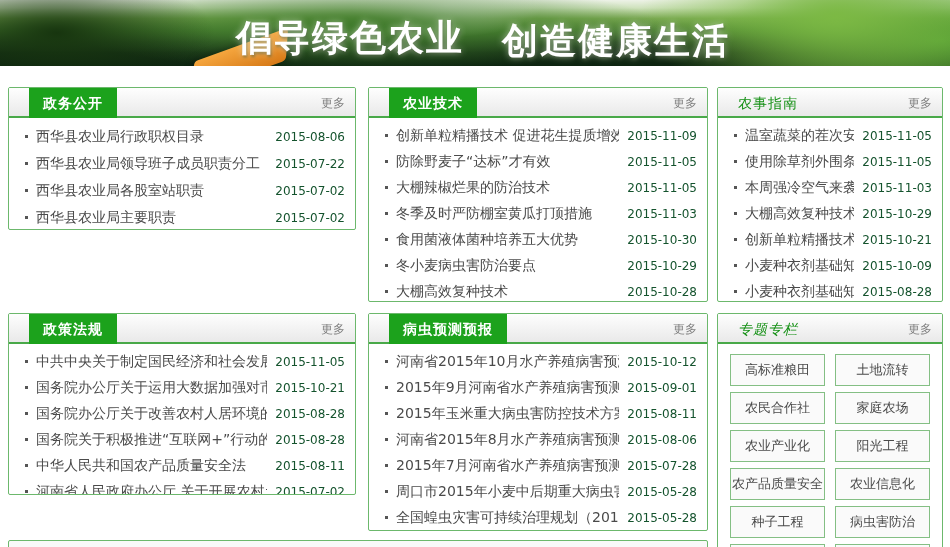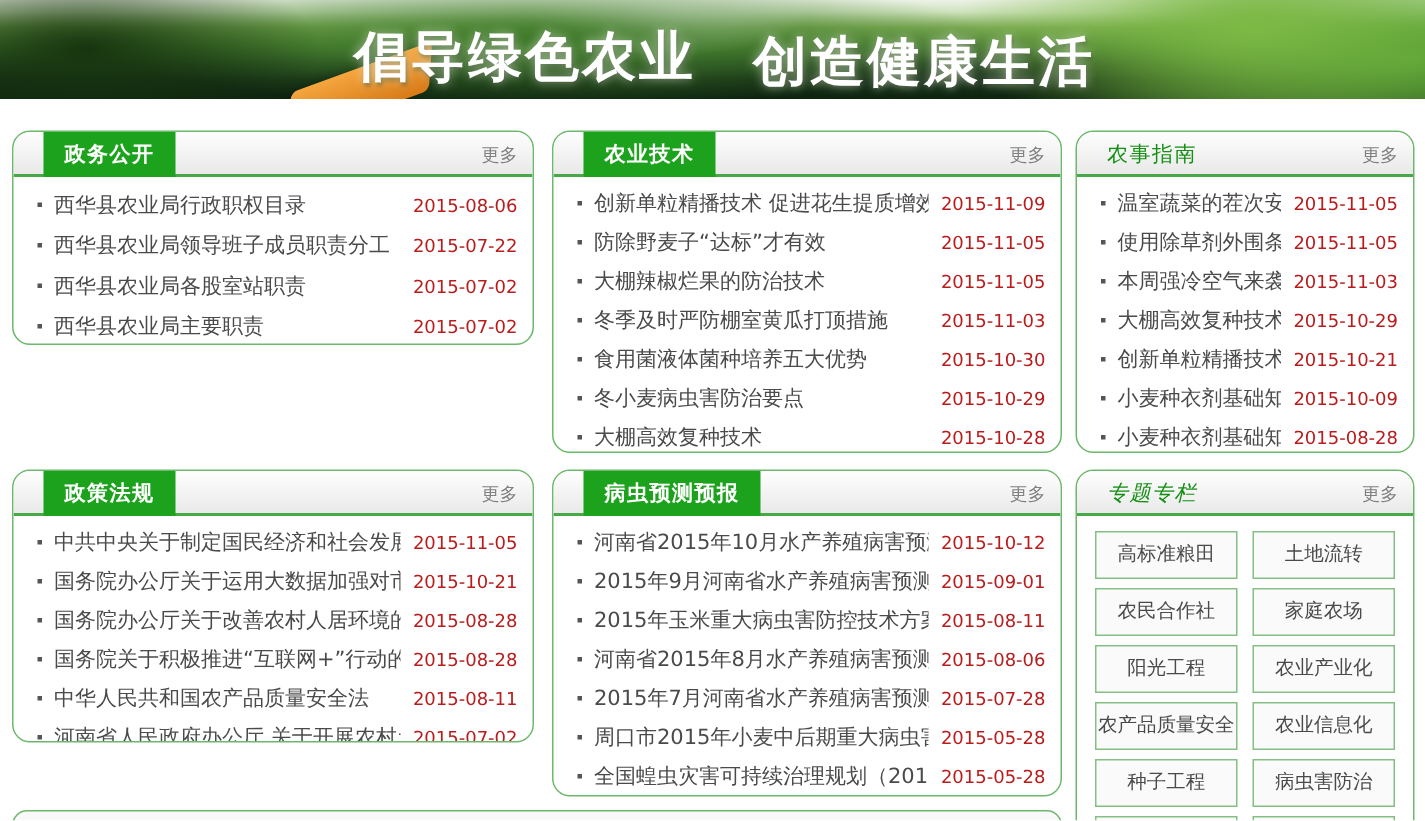--- a/index.html
+++ b/index.html
@@ -19,40 +19,40 @@
   .boat { position:absolute; left:190px; bottom:-10px; width:100px; height:30px;
     background:linear-gradient(180deg,#f5a63e,#d77a18); border-radius:4px;
     transform:rotate(-20deg) skewX(-24deg); box-shadow:0 0 8px rgba(0,0,0,0.35); }
   .slogan { position:absolute; top:14px; font-size:36px; font-weight:bold; color:#ffffff;
     letter-spacing:2px; white-space:nowrap;
     text-shadow:0 0 7px rgba(230,240,220,0.65), 1px 2px 3px rgba(40,60,30,0.55); }
   .slogan.s1 { left:236px; }
   .slogan.s2 { left:502px; top:17px; }
 
   
-  .panel { position:absolute; background:#ffffff; border:1px solid #6cb86c; border-radius:12px; overflow:hidden; }
+  .panel { position:absolute; background:#ffffff; border:1px solid #6cb86c; border-radius:2px; overflow:hidden; }
   .panel-header { position:relative; height:30px; background:linear-gradient(180deg,#fefefe,#e9e9e9);
     border-bottom:2px solid #49a949; }
   .tab { position:absolute; left:20px; top:0; height:30px; line-height:30px; padding:0 14px;
     background:#1ca21c; color:#ffffff; font-weight:bold; font-size:14px; letter-spacing:1px; }
   .plain-title { position:absolute; left:20px; top:0; height:30px; line-height:30px;
     color:#159015; font-weight:normal; font-size:14px; letter-spacing:1px; }
   .plain-title.italic { font-style:italic; }
   .more { position:absolute; right:10px; top:0; height:30px; line-height:30px;
     font-size:12px; color:#808080; cursor:pointer; }
 
   .plist { list-style:none; padding:5px 10px 0 14px; }
   .plist li { display:flex; align-items:center; justify-content:space-between; }
   .row27 li { height:27px; }
   .row26 li { height:26px; }
   .tx { flex:1; overflow:hidden; white-space:nowrap; font-size:14px; color:#4a4a4a;
     margin-right:8px; cursor:pointer; }
   .tx::before { content:""; display:inline-block; width:3px; height:3px; background:#555;
     margin:0 8px 3px 2px; }
-  .dt { font-size:12px; color:#b91c1c; white-space:nowrap; }
+  .dt { font-size:12px; color:#14532d; white-space:nowrap; }
 
   
   .p-gov    { left:8px;   top:87px;  width:348px; height:143px; }
   .p-tech   { left:368px; top:87px;  width:340px; height:215px; }
   .p-guide  { left:717px; top:87px;  width:226px; height:215px; }
   .p-policy { left:8px;   top:313px; width:348px; height:182px; }
   .p-pest   { left:368px; top:313px; width:340px; height:218px; }
   .p-topics { left:717px; top:313px; width:226px; height:262px; }
   .p-bottom { left:8px;   top:540px; width:700px; height:20px; background:#f9f9f9; }
 
@@ -249,22 +249,22 @@
   <div class="panel p-topics">
     <div class="panel-header">
       <span class="plain-title italic">专题专栏</span>
       <span class="more">更多</span>
     </div>
     <div class="tgrid">
       <div class="tbtn">高标准粮田</div>
       <div class="tbtn">土地流转</div>
       <div class="tbtn">农民合作社</div>
       <div class="tbtn">家庭农场</div>
+      <div class="tbtn">农业产业化</div>
       <div class="tbtn">阳光工程</div>
-      <div class="tbtn">农业产业化</div>
       <div class="tbtn">农产品质量安全</div>
       <div class="tbtn">农业信息化</div>
       <div class="tbtn">种子工程</div>
       <div class="tbtn">病虫害防治</div>
       <div class="tbtn">配方施肥</div>
       <div class="tbtn">大田托管</div>
     </div>
   </div>
 
   <div class="panel p-bottom"></div>

